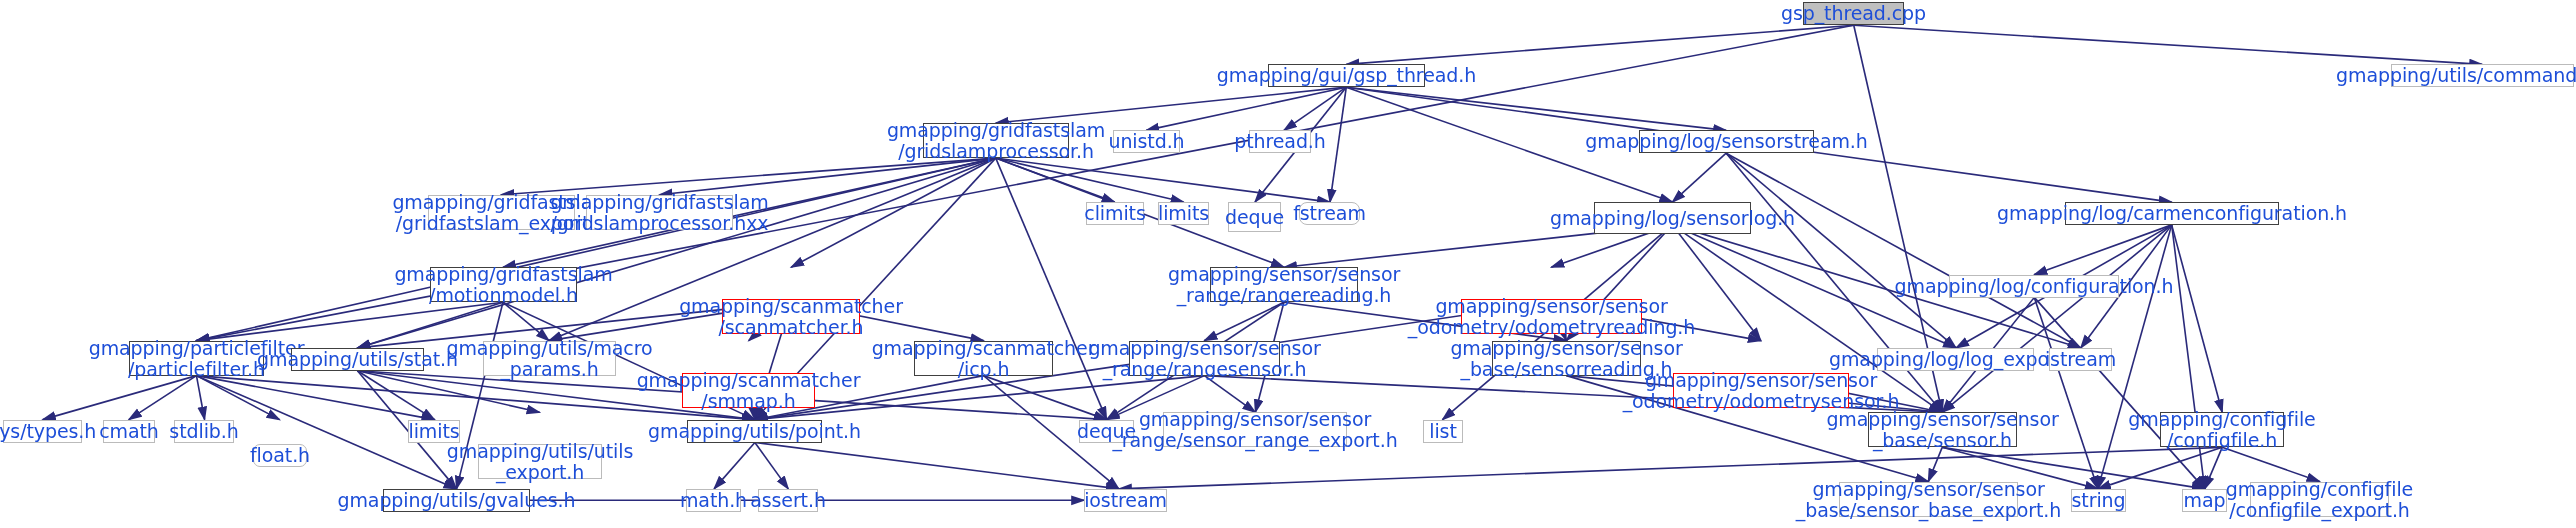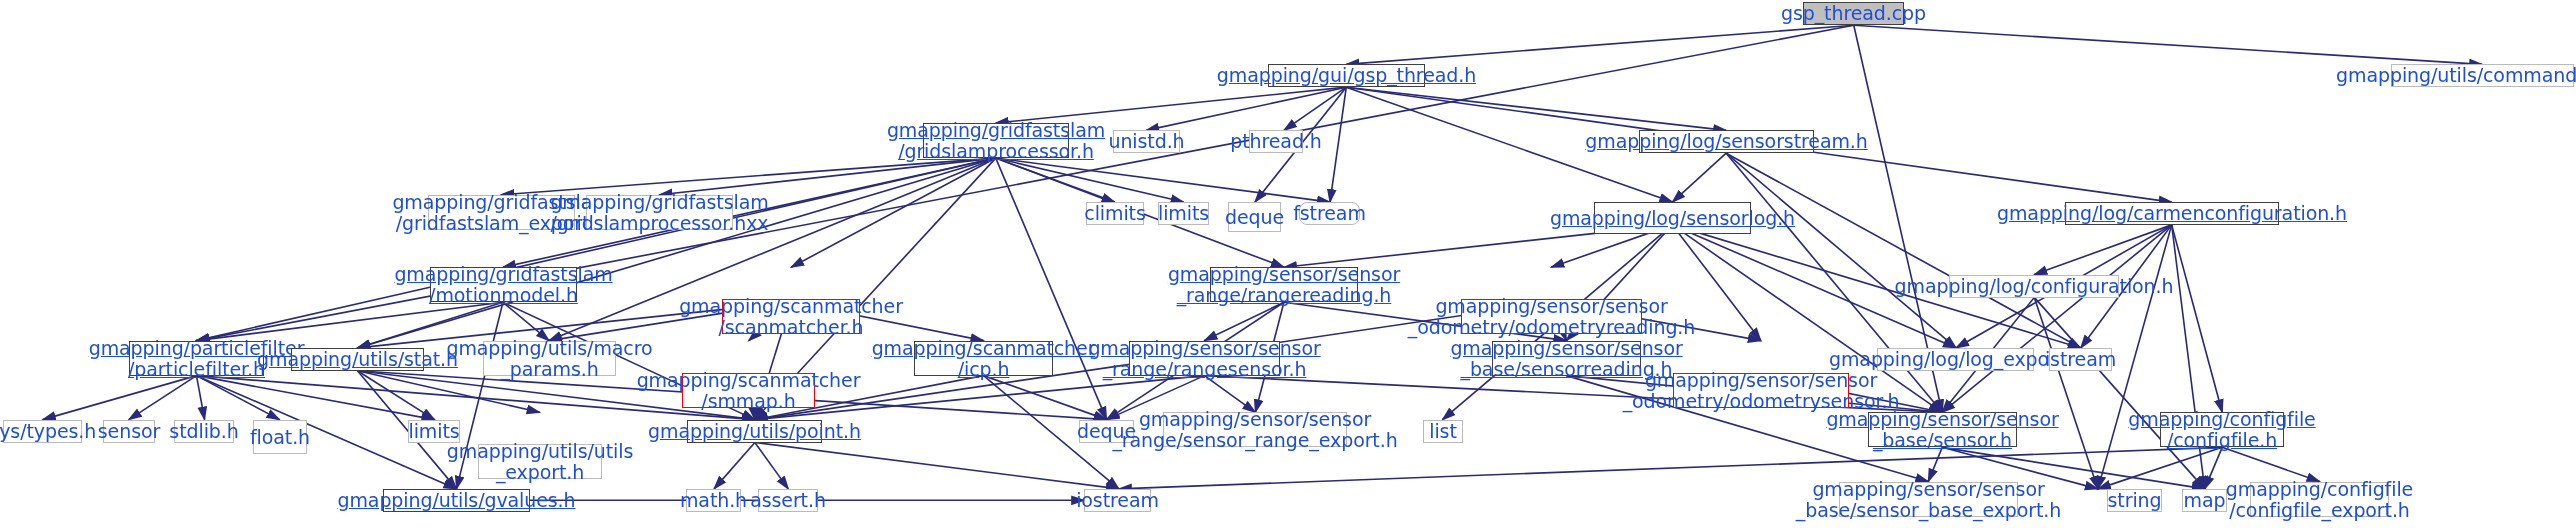--- a/index.html
+++ b/index.html
@@ -38,21 +38,20 @@
     white-space: pre;
     padding: 0 5.7px;
     z-index: 5;
   }
   .node.root {
     background: #bfbfbf;
     border: 1.6px solid #404040;
   }
   .node.hdr {
     border: 1.6px solid #404040;
-    text-decoration: underline;
   }
   .node.plain {
     border: 0.8px solid #bbbbbb;
   }
   .node.red {
     border: 1.6px solid #ff0000;
     margin-top: 32px;
   }
 </style>
 </head>
@@ -166,21 +165,21 @@
         <path d="M650,614 Q1024,614 1330,614" marker-end="url(#arrow)"></path>
       </g>
   </svg>
   <div id="nodes-layer">
       <div class="node root" style="left: 1803px; top: 2.4px; width: 101px; height: 23px;">gsp_thread.cpp</div>
       <div class="node plain" style="left: 2391px; top: 64px; width: 183px; height: 23px;">gmapping/utils/commandline.h</div>
       <div class="node hdr" style="left: 1268px; top: 64px; width: 157px; height: 23px;">gmapping/gui/gsp_thread.h</div>
       <div class="node hdr" style="left: 923px; top: 123px; width: 146px; height: 35px;">gmapping/gridfastslam
 /gridslamprocessor.h</div>
       <div class="node plain" style="left: 1113px; top: 130px; width: 67px; height: 23px;">unistd.h</div>
-      <div class="node plain" style="left: 1249px; top: 130px; width: 54px; height: 23px;">pthread.h</div>
+      <div class="node plain" style="left: 1249px; top: 130px; width: 62px; height: 23px;">pthread.h</div>
       <div class="node hdr" style="left: 1639px; top: 130px; width: 175px; height: 23px;">gmapping/log/sensorstream.h</div>
       <div class="node plain" style="left: 428px; top: 195px; width: 147px; height: 35px;">gmapping/gridfastslam
 /gridfastslam_export.h</div>
       <div class="node plain" style="left: 586px; top: 195px; width: 147px; height: 35px;">gmapping/gridfastslam
 /gridslamprocessor.hxx</div>
       <div class="node plain" style="left: 1086px; top: 202px; width: 58px; height: 23px;">climits</div>
       <div class="node plain" style="left: 1158px; top: 202px; width: 51px; height: 23px;">limits</div>
       <div class="node plain" style="left: 1228px; top: 202px; width: 53px; height: 30px;">deque</div>
       <div class="node plain" style="left: 1299px; top: 202px; width: 61px; height: 23px; border-radius: 8px;">fstream</div>
       <div class="node hdr" style="left: 1594px; top: 202px; width: 157px; height: 32px; text-align: right;">gmapping/log/sensorlog.h</div>
@@ -205,40 +204,40 @@
 /icp.h</div>
       <div class="node hdr" style="left: 1129px; top: 341px; width: 151px; height: 35px;">gmapping/sensor/sensor
 _range/rangesensor.h</div>
       <div class="node hdr" style="left: 1492px; top: 341px; width: 149px; height: 35px;">gmapping/sensor/sensor
 _base/sensorreading.h</div>
       <div class="node red" style="left: 1673px; top: 341px; width: 176px; height: 35px;">gmapping/sensor/sensor
 _odometry/odometrysensor.h</div>
       <div class="node plain" style="left: 1877px; top: 348px; width: 157px; height: 23px;">gmapping/log/log_export.h</div>
       <div class="node plain" style="left: 2049px; top: 348px; width: 63px; height: 23px;">istream</div>
       <div class="node plain" style="left: 3.3px; top: 420px; width: 79px; height: 23px;">sys/types.h</div>
-      <div class="node plain" style="left: 103px; top: 420px; width: 52px; height: 23px;">sensor</div>
+      <div class="node plain" style="left: 103px; top: 420px; width: 52px; height: 23px;">cmath</div>
       <div class="node plain" style="left: 174px; top: 420px; width: 60px; height: 23px;">stdlib.h</div>
-      <div class="node plain" style="left: 253px; top: 420px; width: 54px; height: 34px;">float.h</div>
+      <div class="node plain" style="left: 253px; top: 444px; width: 54px; height: 23px; border-radius: 7px;">float.h</div>
       <div class="node plain" style="left: 408px; top: 420px; width: 52px; height: 23px;">limits</div>
       <div class="node plain" style="left: 478px; top: 412px; width: 124px; height: 35px; margin-top: 32px;">gmapping/utils/utils
 _export.h</div>
       <div class="node hdr" style="left: 687px; top: 420px; width: 135px; height: 23px;">gmapping/utils/point.h</div>
       <div class="node plain" style="left: 1079px; top: 420px; width: 55px; height: 23px;">deque</div>
       <div class="node plain" style="left: 1163px; top: 412px; width: 184px; height: 35px;">gmapping/sensor/sensor
 _range/sensor_range_export.h</div>
       <div class="node plain" style="left: 1423px; top: 420px; width: 40px; height: 23px;">list</div>
       <div class="node hdr" style="left: 1868px; top: 412px; width: 149px; height: 35px;">gmapping/sensor/sensor
 _base/sensor.h</div>
       <div class="node hdr" style="left: 2160px; top: 412px; width: 124px; height: 35px;">gmapping/configfile
 /configfile.h</div>
       <div class="node hdr" style="left: 383px; top: 489px; width: 147px; height: 23px;">gmapping/utils/gvalues.h</div>
       <div class="node plain" style="left: 686px; top: 489px; width: 55px; height: 23px;">math.h</div>
       <div class="node plain" style="left: 758px; top: 489px; width: 60px; height: 23px;">assert.h</div>
-      <div class="node plain" style="left: 1084px; top: 489px; width: 67px; height: 23px;">iostream</div>
+      <div class="node plain" style="left: 1084px; top: 489px; width: 83px; height: 23px;">iostream</div>
       <div class="node plain" style="left: 1839px; top: 482px; width: 179px; height: 35px;">gmapping/sensor/sensor
 _base/sensor_base_export.h</div>
-      <div class="node plain" style="left: 2071px; top: 489px; width: 55px; height: 23px; margin-left: 36px;">string</div>
+      <div class="node plain" style="left: 2071px; top: 489px; width: 55px; height: 23px;">string</div>
       <div class="node plain" style="left: 2182px; top: 489px; width: 45px; height: 23px;">map</div>
       <div class="node plain" style="left: 2250px; top: 482px; width: 139px; height: 35px;">gmapping/configfile
 /configfile_export.h</div>
     </div>
 </div>
 
 
 </body></html>

